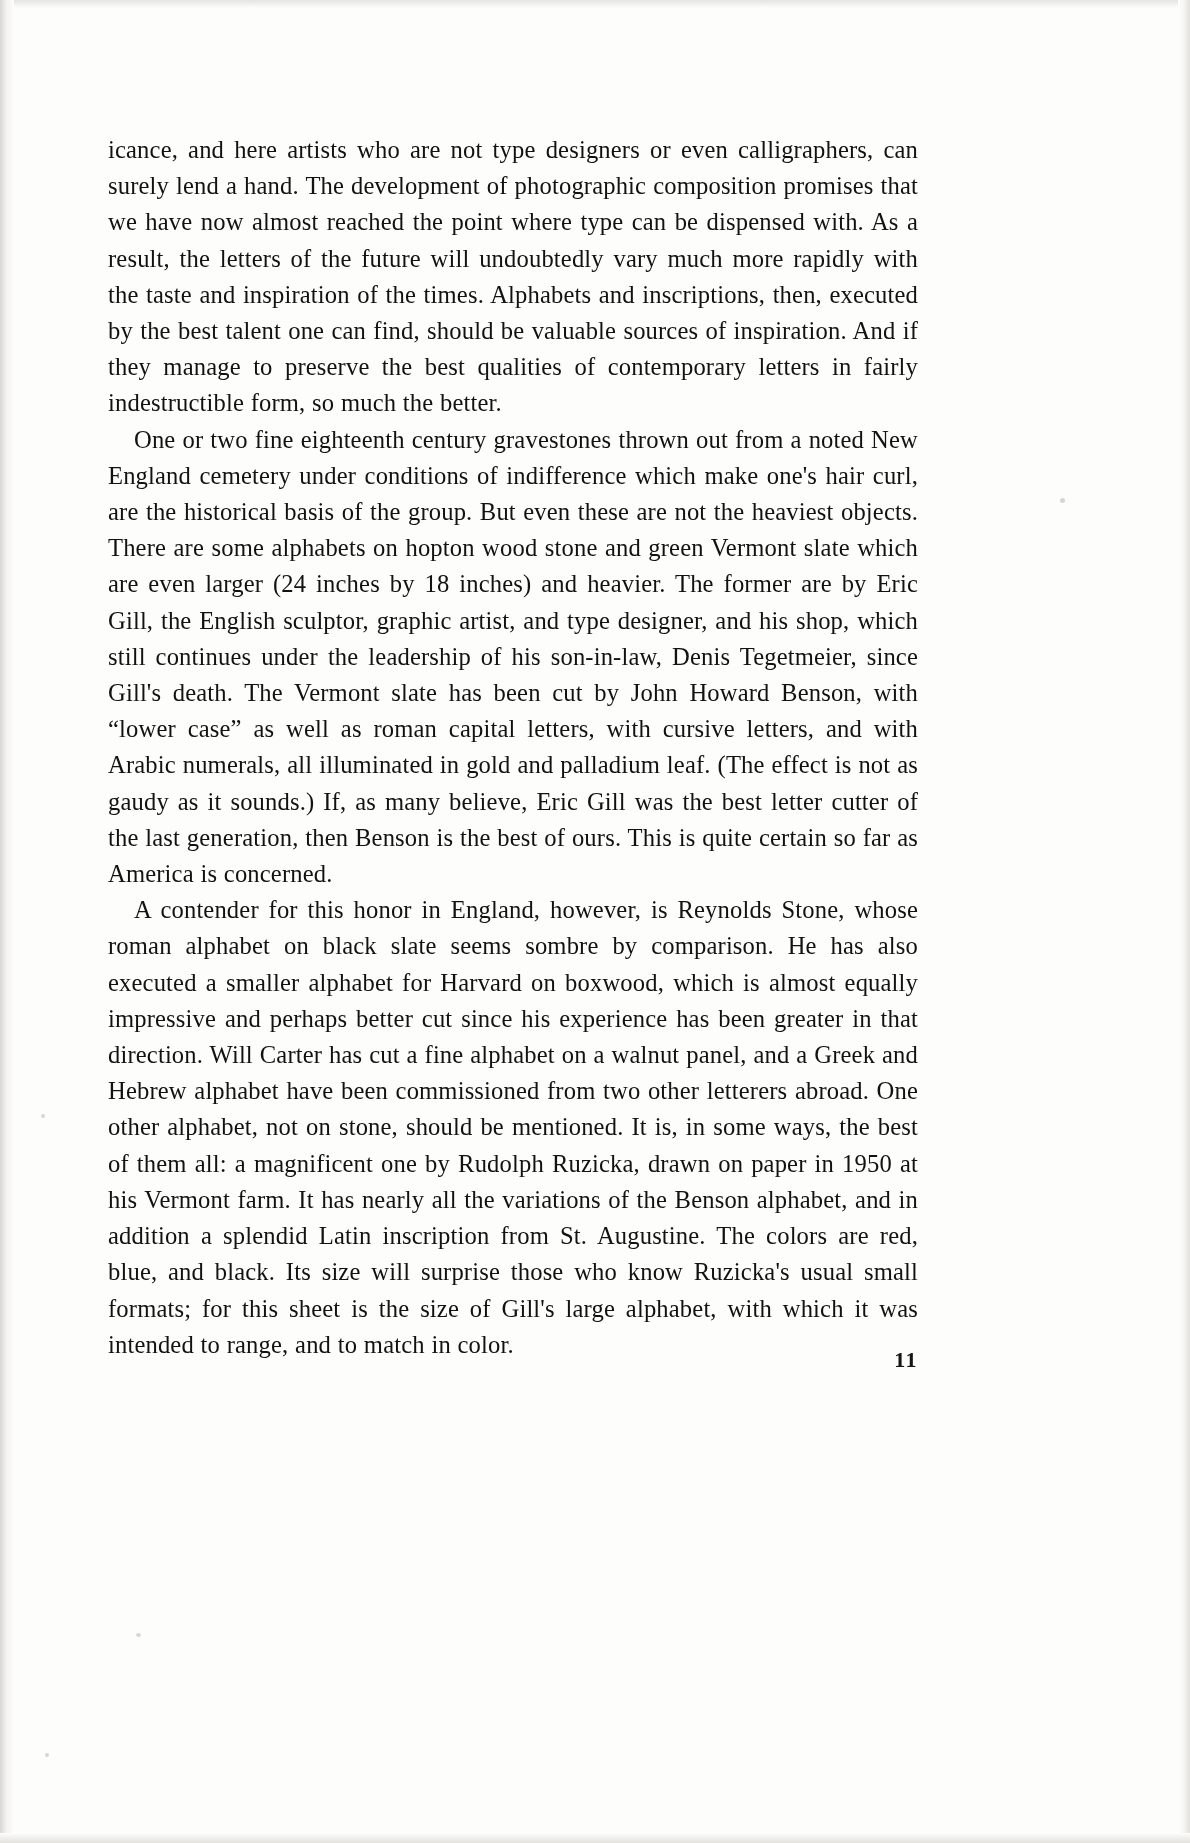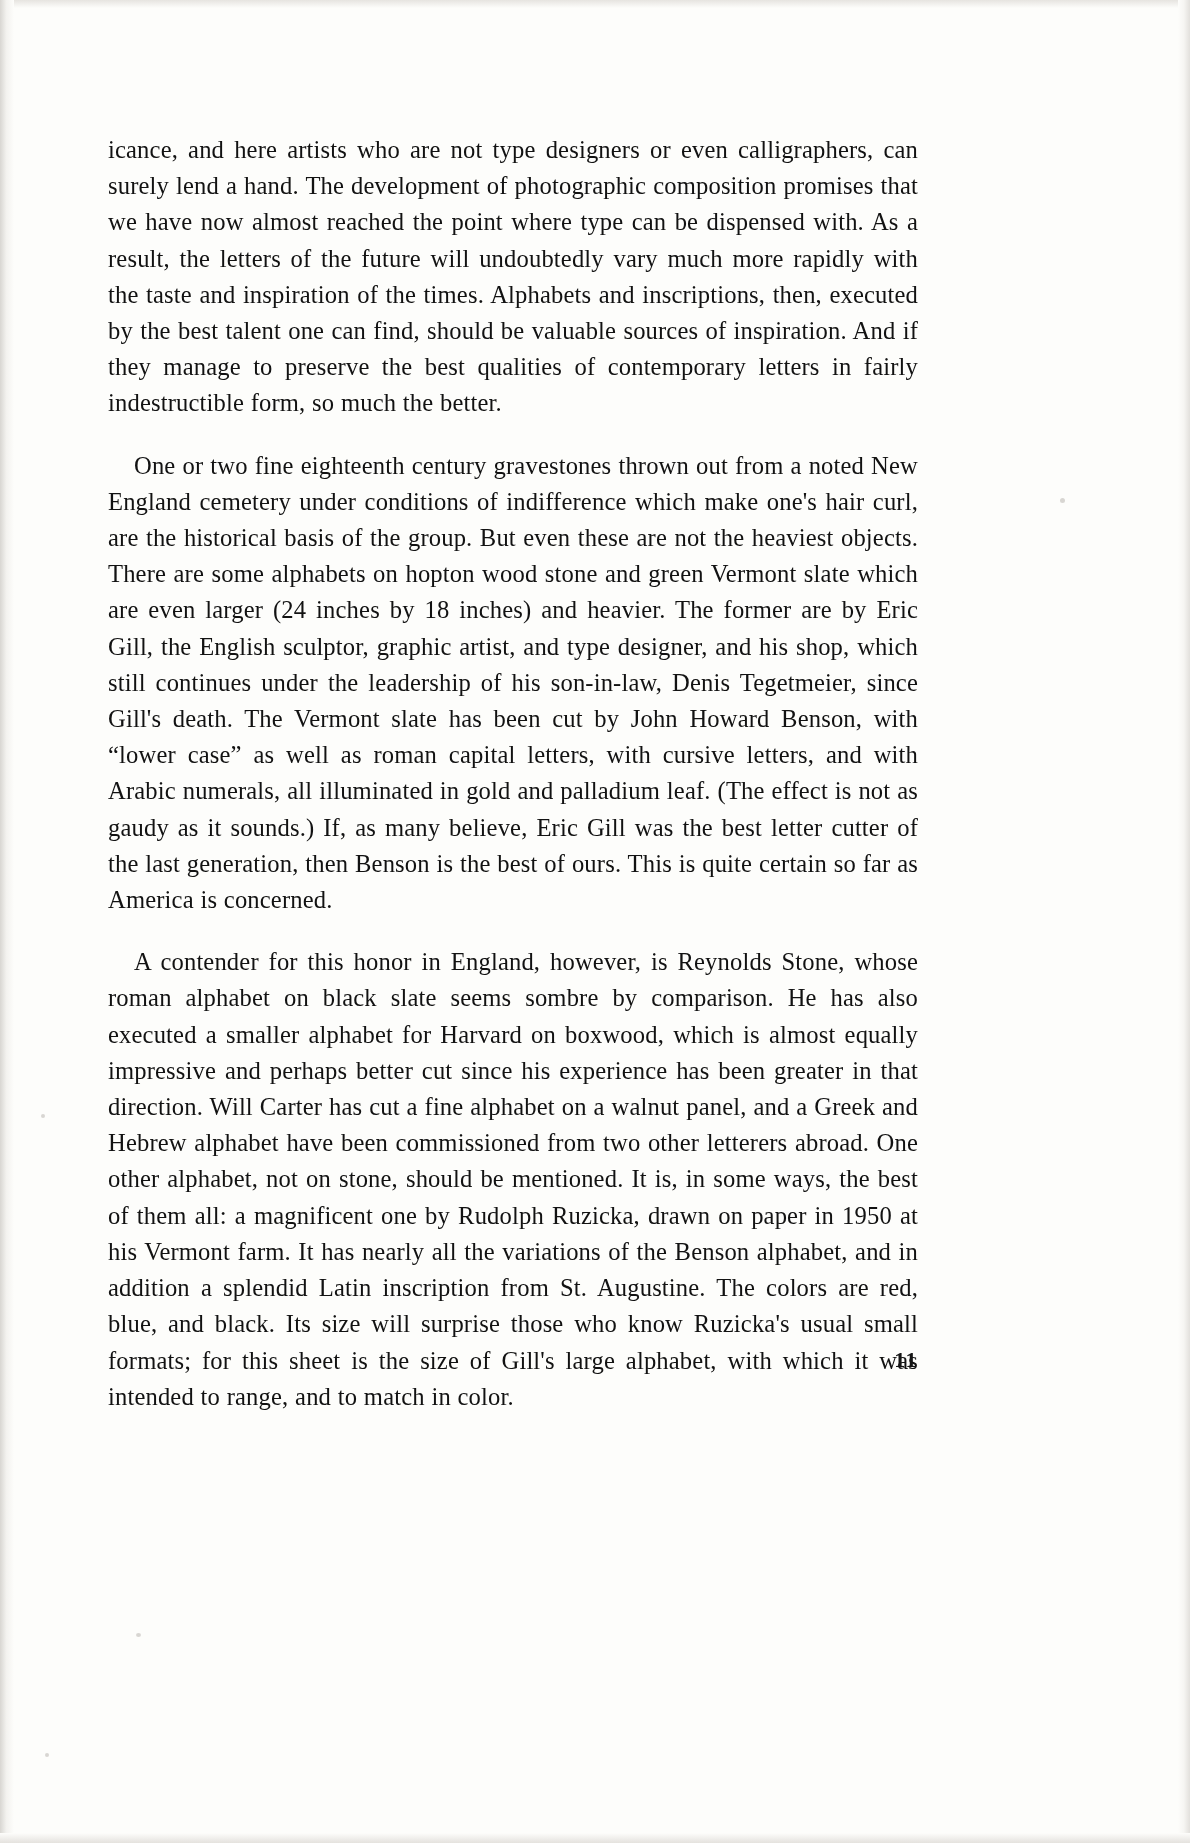--- a/index.html
+++ b/index.html
@@ -70,21 +70,20 @@
     font-size: 24.6px;
     line-height: 36.2px;
     text-align: justify;
     text-justify: inter-word;
     letter-spacing: 0.15px;
     word-spacing: 0.4px;
     color: #121212;
   }
   p.para.indent {
     text-indent: 26px;
-    margin-top: 26px;
   }
   .folio {
     position: absolute;
     left: 108px;
     top: 1347px;
     width: 810px;
     text-align: right;
     font-size: 22px;
     font-weight: bold;
     letter-spacing: 1.5px;

